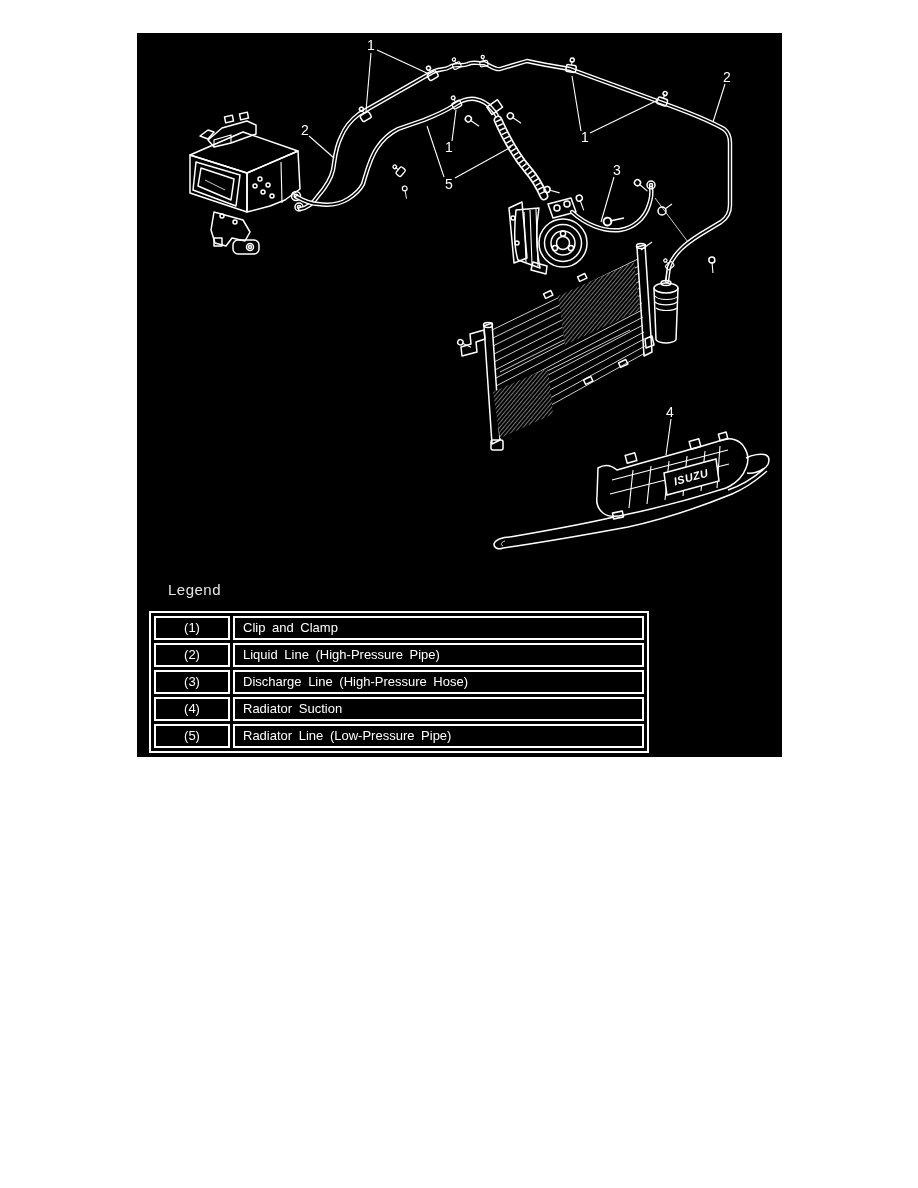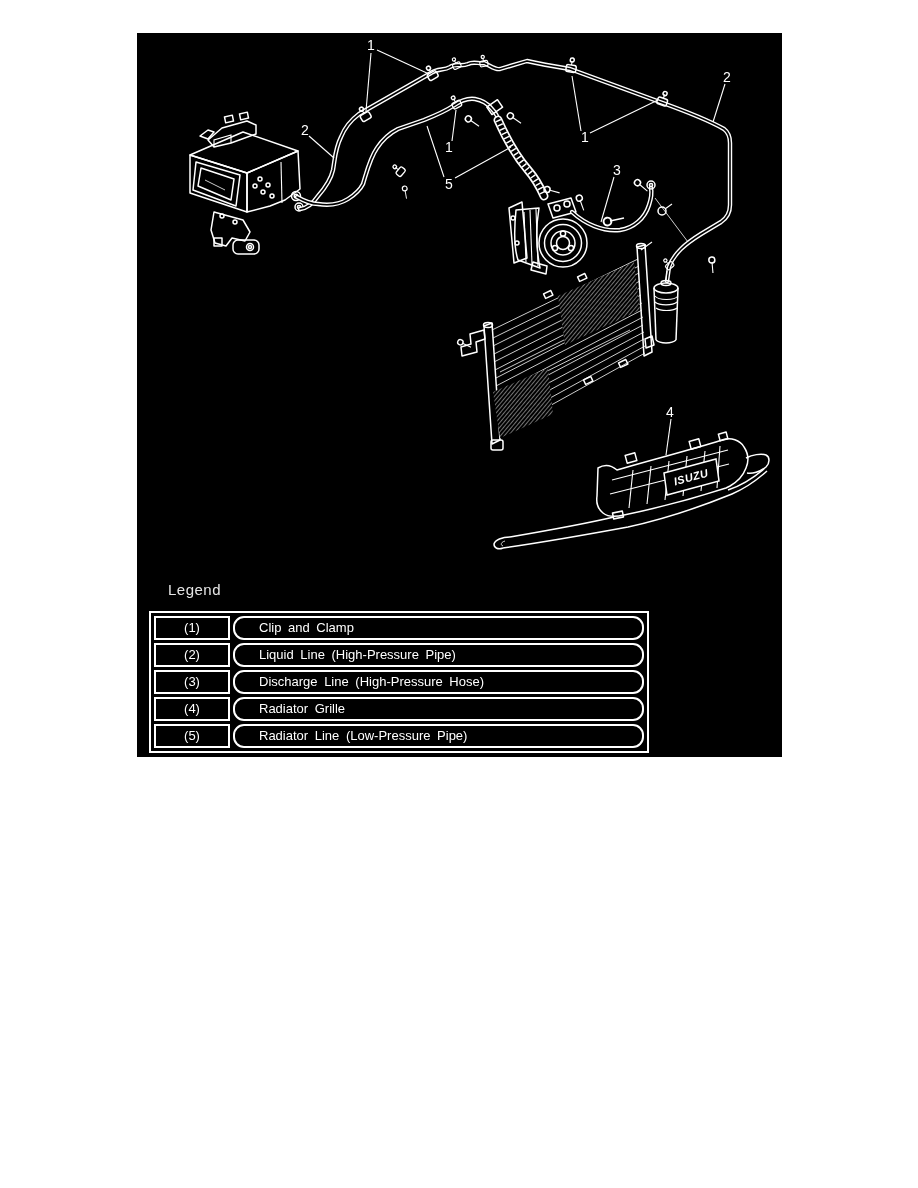--- a/index.html
+++ b/index.html
@@ -7,21 +7,21 @@
         font-family:"Liberation Sans",sans-serif;}
   .panel{position:absolute;left:137px;top:33px;width:645px;height:724px;background:#000;}
   .panel svg{position:absolute;left:0;top:0;}
   .legend-title{position:absolute;left:12px;top:548px;color:#e5e5e5;font-size:15px;font-weight:normal;
         letter-spacing:.5px;margin-left:19px;}
   .legend-wrap{position:absolute;left:12px;top:578px;width:496px;border:2px solid #fff;background:#000;}
   table.legend{border-collapse:separate;border-spacing:3px;width:100%;}
   table.legend td{border:2px solid #fff;color:#fff;font-size:13px;height:18px;line-height:18px;
         word-spacing:3px;white-space:nowrap;}
   td.num{width:70px;text-align:center;}
-  td.desc{padding-left:24px;border-radius:11px;}
+  td.desc{padding-left:8px;}
   
   .fo{fill:none;stroke:#fff;stroke-width:1.5;stroke-linejoin:round;}
   .ln{fill:none;stroke:#fff;stroke-width:1.1;}
   .thin{fill:none;stroke:#fff;stroke-width:.8;}
   .pipe-o{fill:none;stroke:#fff;stroke-width:4.4;stroke-linecap:round;stroke-linejoin:round;}
   .pipe-i{fill:none;stroke:#000;stroke-width:1.6;stroke-linecap:round;stroke-linejoin:round;}
   .hose-o{fill:none;stroke:#fff;stroke-width:9;stroke-linecap:round;}
   .hose-i{fill:none;stroke:#000;stroke-width:5.6;stroke-linecap:round;}
   .hose-r{fill:none;stroke:#fff;stroke-width:5.6;stroke-dasharray:1.5 3.2;}
   .lead{fill:none;stroke:#fff;stroke-width:1.1;}
@@ -288,21 +288,21 @@
           <tr>
             <td class="num">(2)</td>
             <td class="desc">Liquid Line (High-Pressure Pipe)</td>
           </tr>
           <tr>
             <td class="num">(3)</td>
             <td class="desc">Discharge Line (High-Pressure Hose)</td>
           </tr>
           <tr>
             <td class="num">(4)</td>
-            <td class="desc">Radiator Grille</td>
+            <td class="desc">Radiator Suction</td>
           </tr>
           <tr>
             <td class="num">(5)</td>
             <td class="desc">Radiator Line (Low-Pressure Pipe)</td>
           </tr>
         </tbody>
       </table>
     </div>
 
   </div>

